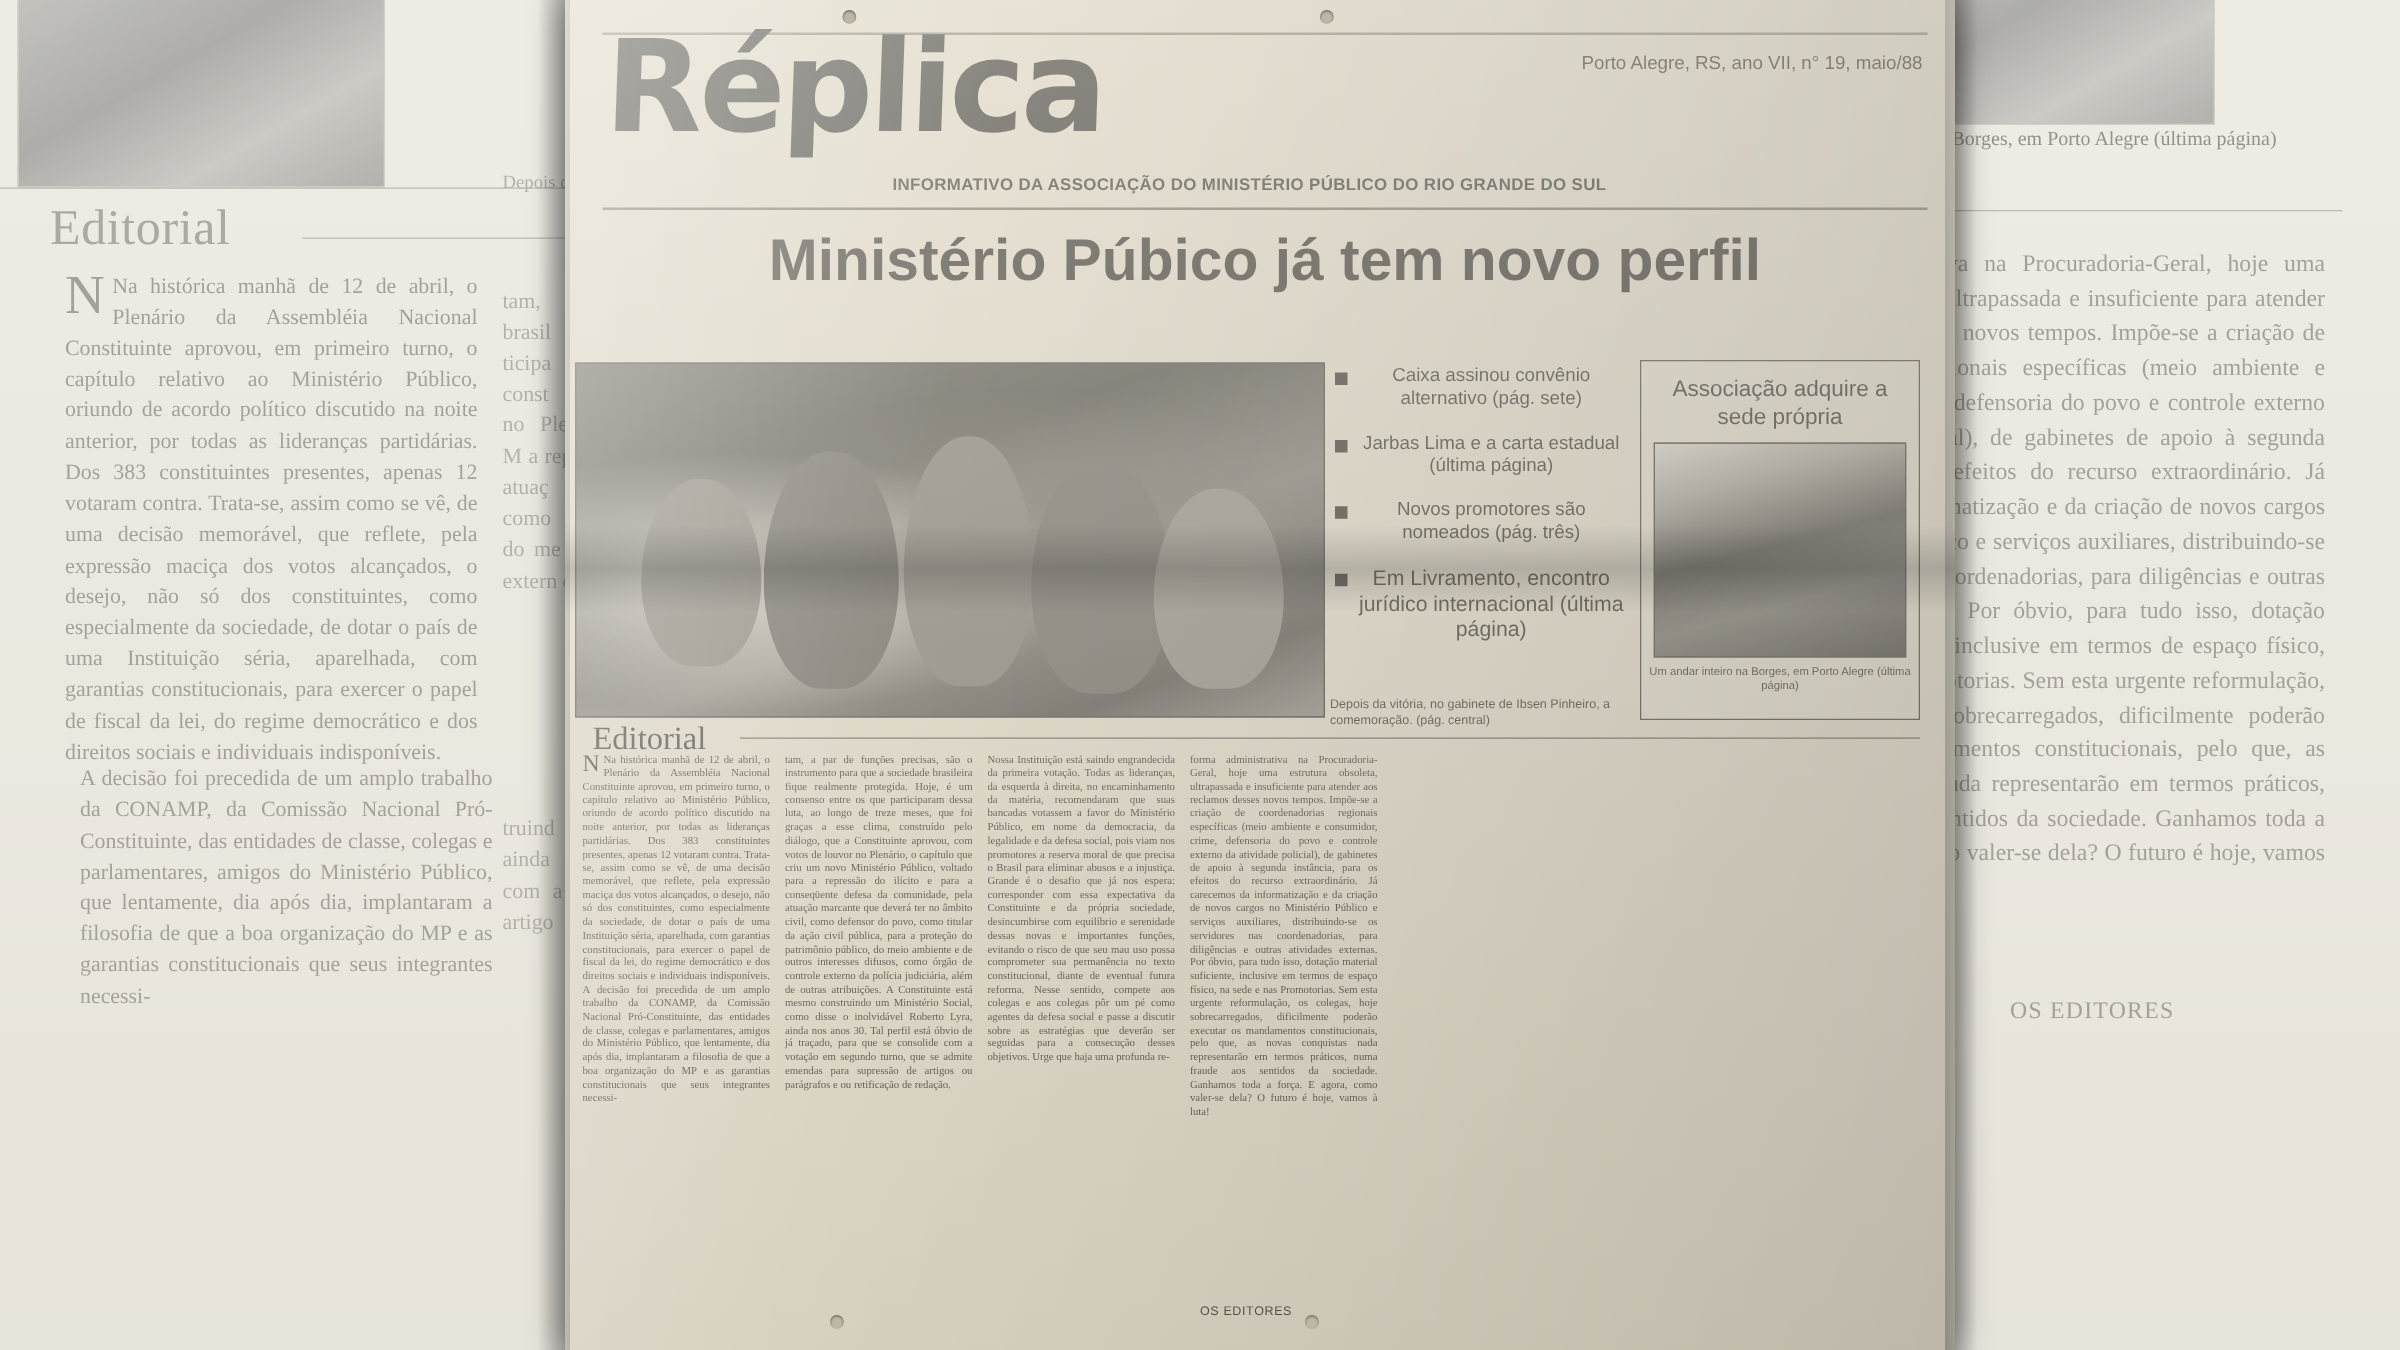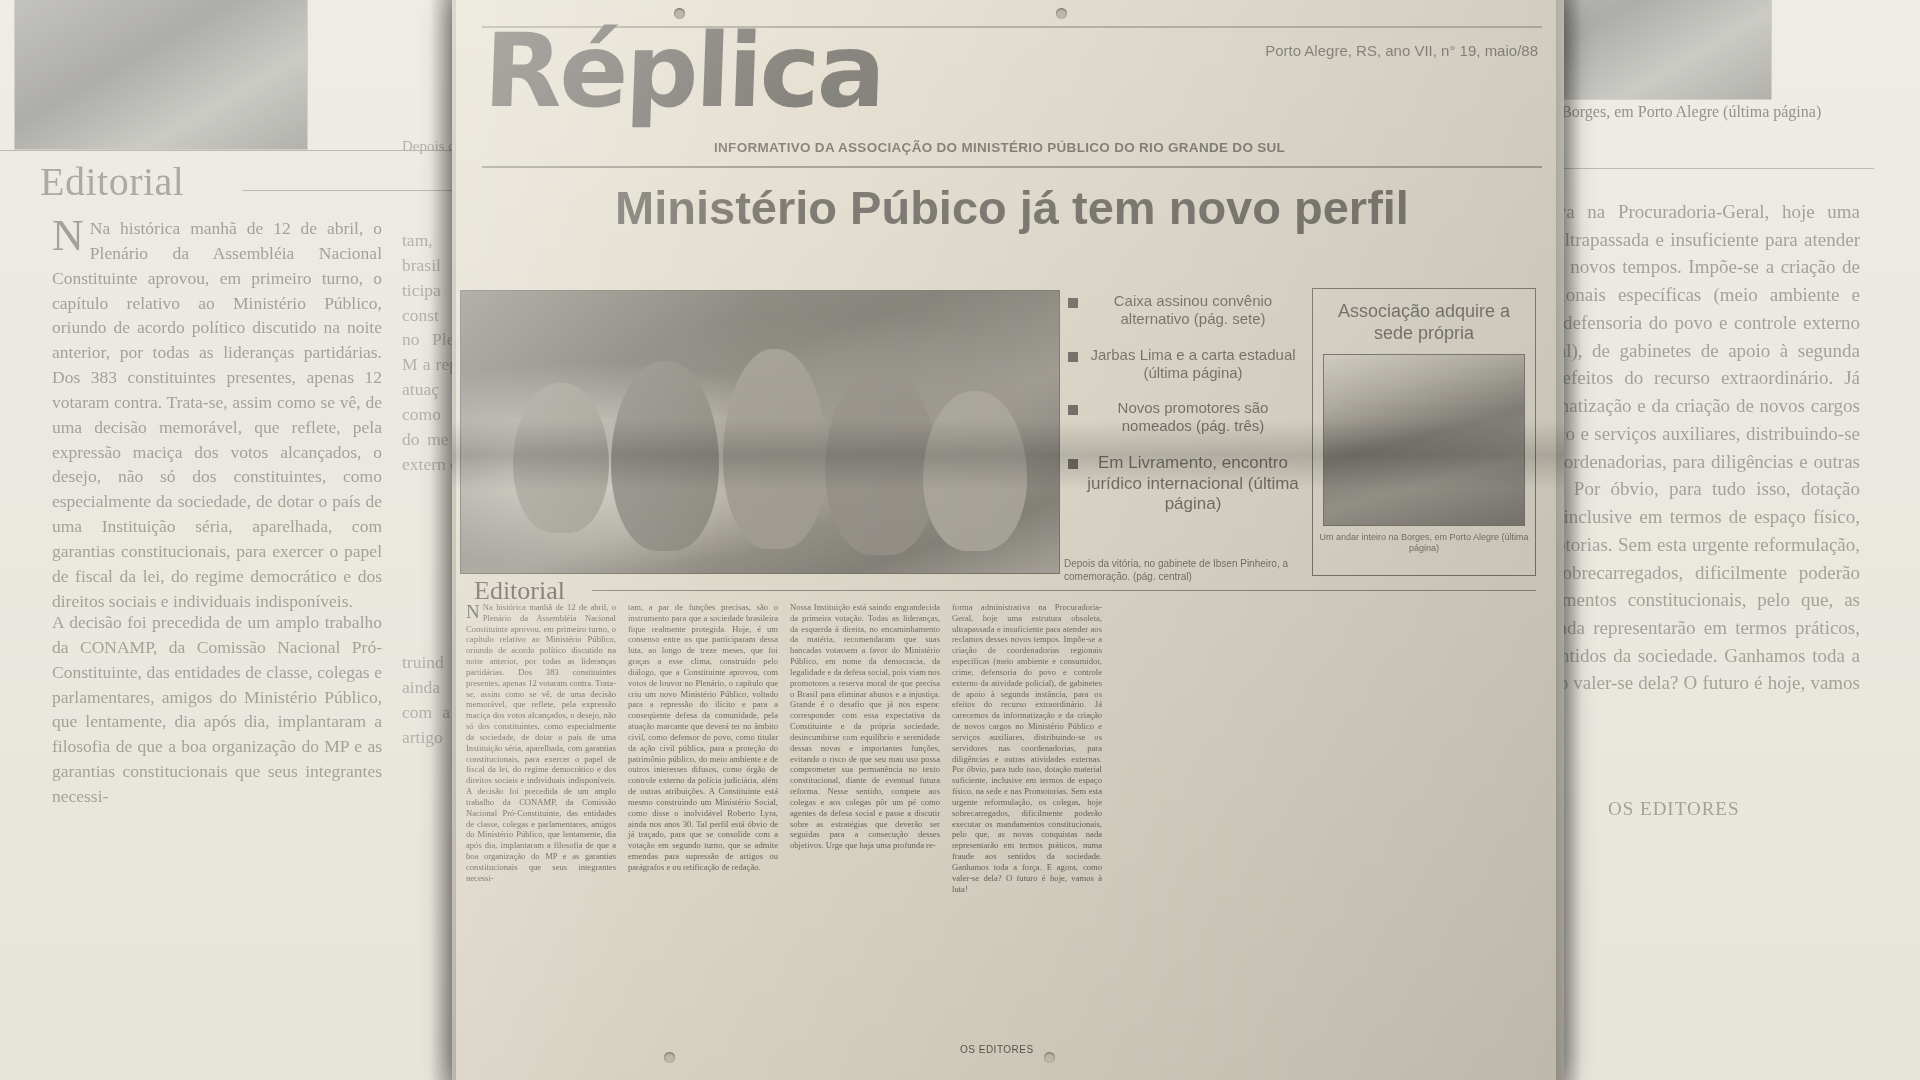--- a/index.html
+++ b/index.html
@@ -184,21 +184,21 @@
   <div class="bg-left">
     <div class="bg-photo" style="left:14px;top:-4px;width:292px;height:152px;"></div>
     <div class="rule" style="left:0;top:150px;width:600px;"></div>
 
     <div class="bg-title" style="left:40px;top:158px;">Editorial</div>
     <div class="rule" style="left:242px;top:190px;width:358px;"></div>
 
     <div class="bg-col" style="left:52px;top:216px;width:330px;">
       <span class="dropcap">N</span><span>Na histórica manhã de 12 de abril, o Plenário da Assembléia Nacional Constituinte aprovou, em primeiro turno, o capítulo relativo ao Ministério Público, oriundo de acordo político discutido na noite anterior, por todas as lideranças partidárias. Dos 383 constituintes presentes, apenas 12 votaram contra. Trata-se, assim como se vê, de uma decisão memorável, que reflete, pela expressão maciça dos votos alcançados, o desejo, não só dos constituintes, como especialmente da sociedade, de dotar o país de uma Instituição séria, aparelhada, com garantias constitucionais, para exercer o papel de fiscal da lei, do regime democrático e dos direitos sociais e individuais indisponíveis.</span>
     </div>
-    <div class="bg-col" style="left:52px;top:610px;width:330px;">A decisão foi precedida de um amplo trabalho da CONAMP, da Comissão Nacional Pró-Constituinte, das entidades de classe, colegas e parlamentares, amigos do Ministério Público, que lentamente, dia após dia, implantaram a filosofia de que a boa organização do MP e as garantias constitucionais que seus integrantes necessi-</div>
+    <div class="bg-col" style="left:64px;top:610px;width:330px;">A decisão foi precedida de um amplo trabalho da CONAMP, da Comissão Nacional Pró-Constituinte, das entidades de classe, colegas e parlamentares, amigos do Ministério Público, que lentamente, dia após dia, implantaram a filosofia de que a boa organização do MP e as garantias constitucionais que seus integrantes necessi-</div>
 
     <div class="bg-col faint" style="left:402px;top:136px;width:110px;font-size:15px;">Depois comem</div>
     <div class="bg-col faint" style="left:402px;top:228px;width:100px;">tam, o li brasil Hoje, ticipa meses const tuinte no Ple novo M a rep qüent atuaç âmbit como ra a d do me ses de extern outras</div>
     <div class="bg-col faint" style="left:402px;top:650px;width:100px;">truind disser ainda de já com a só ad artigo</div>
   </div>
 
   <div class="bg-right">
     <div class="bg-photo" style="left:60px;top:-6px;width:330px;height:104px;"></div>
     <div class="bg-cap" style="left:30px;top:102px;width:430px;font-size:16px;">Um andar inteiro na Borges, em Porto Alegre (última página)</div>
     <div class="rule" style="left:24px;top:168px;width:470px;"></div>

